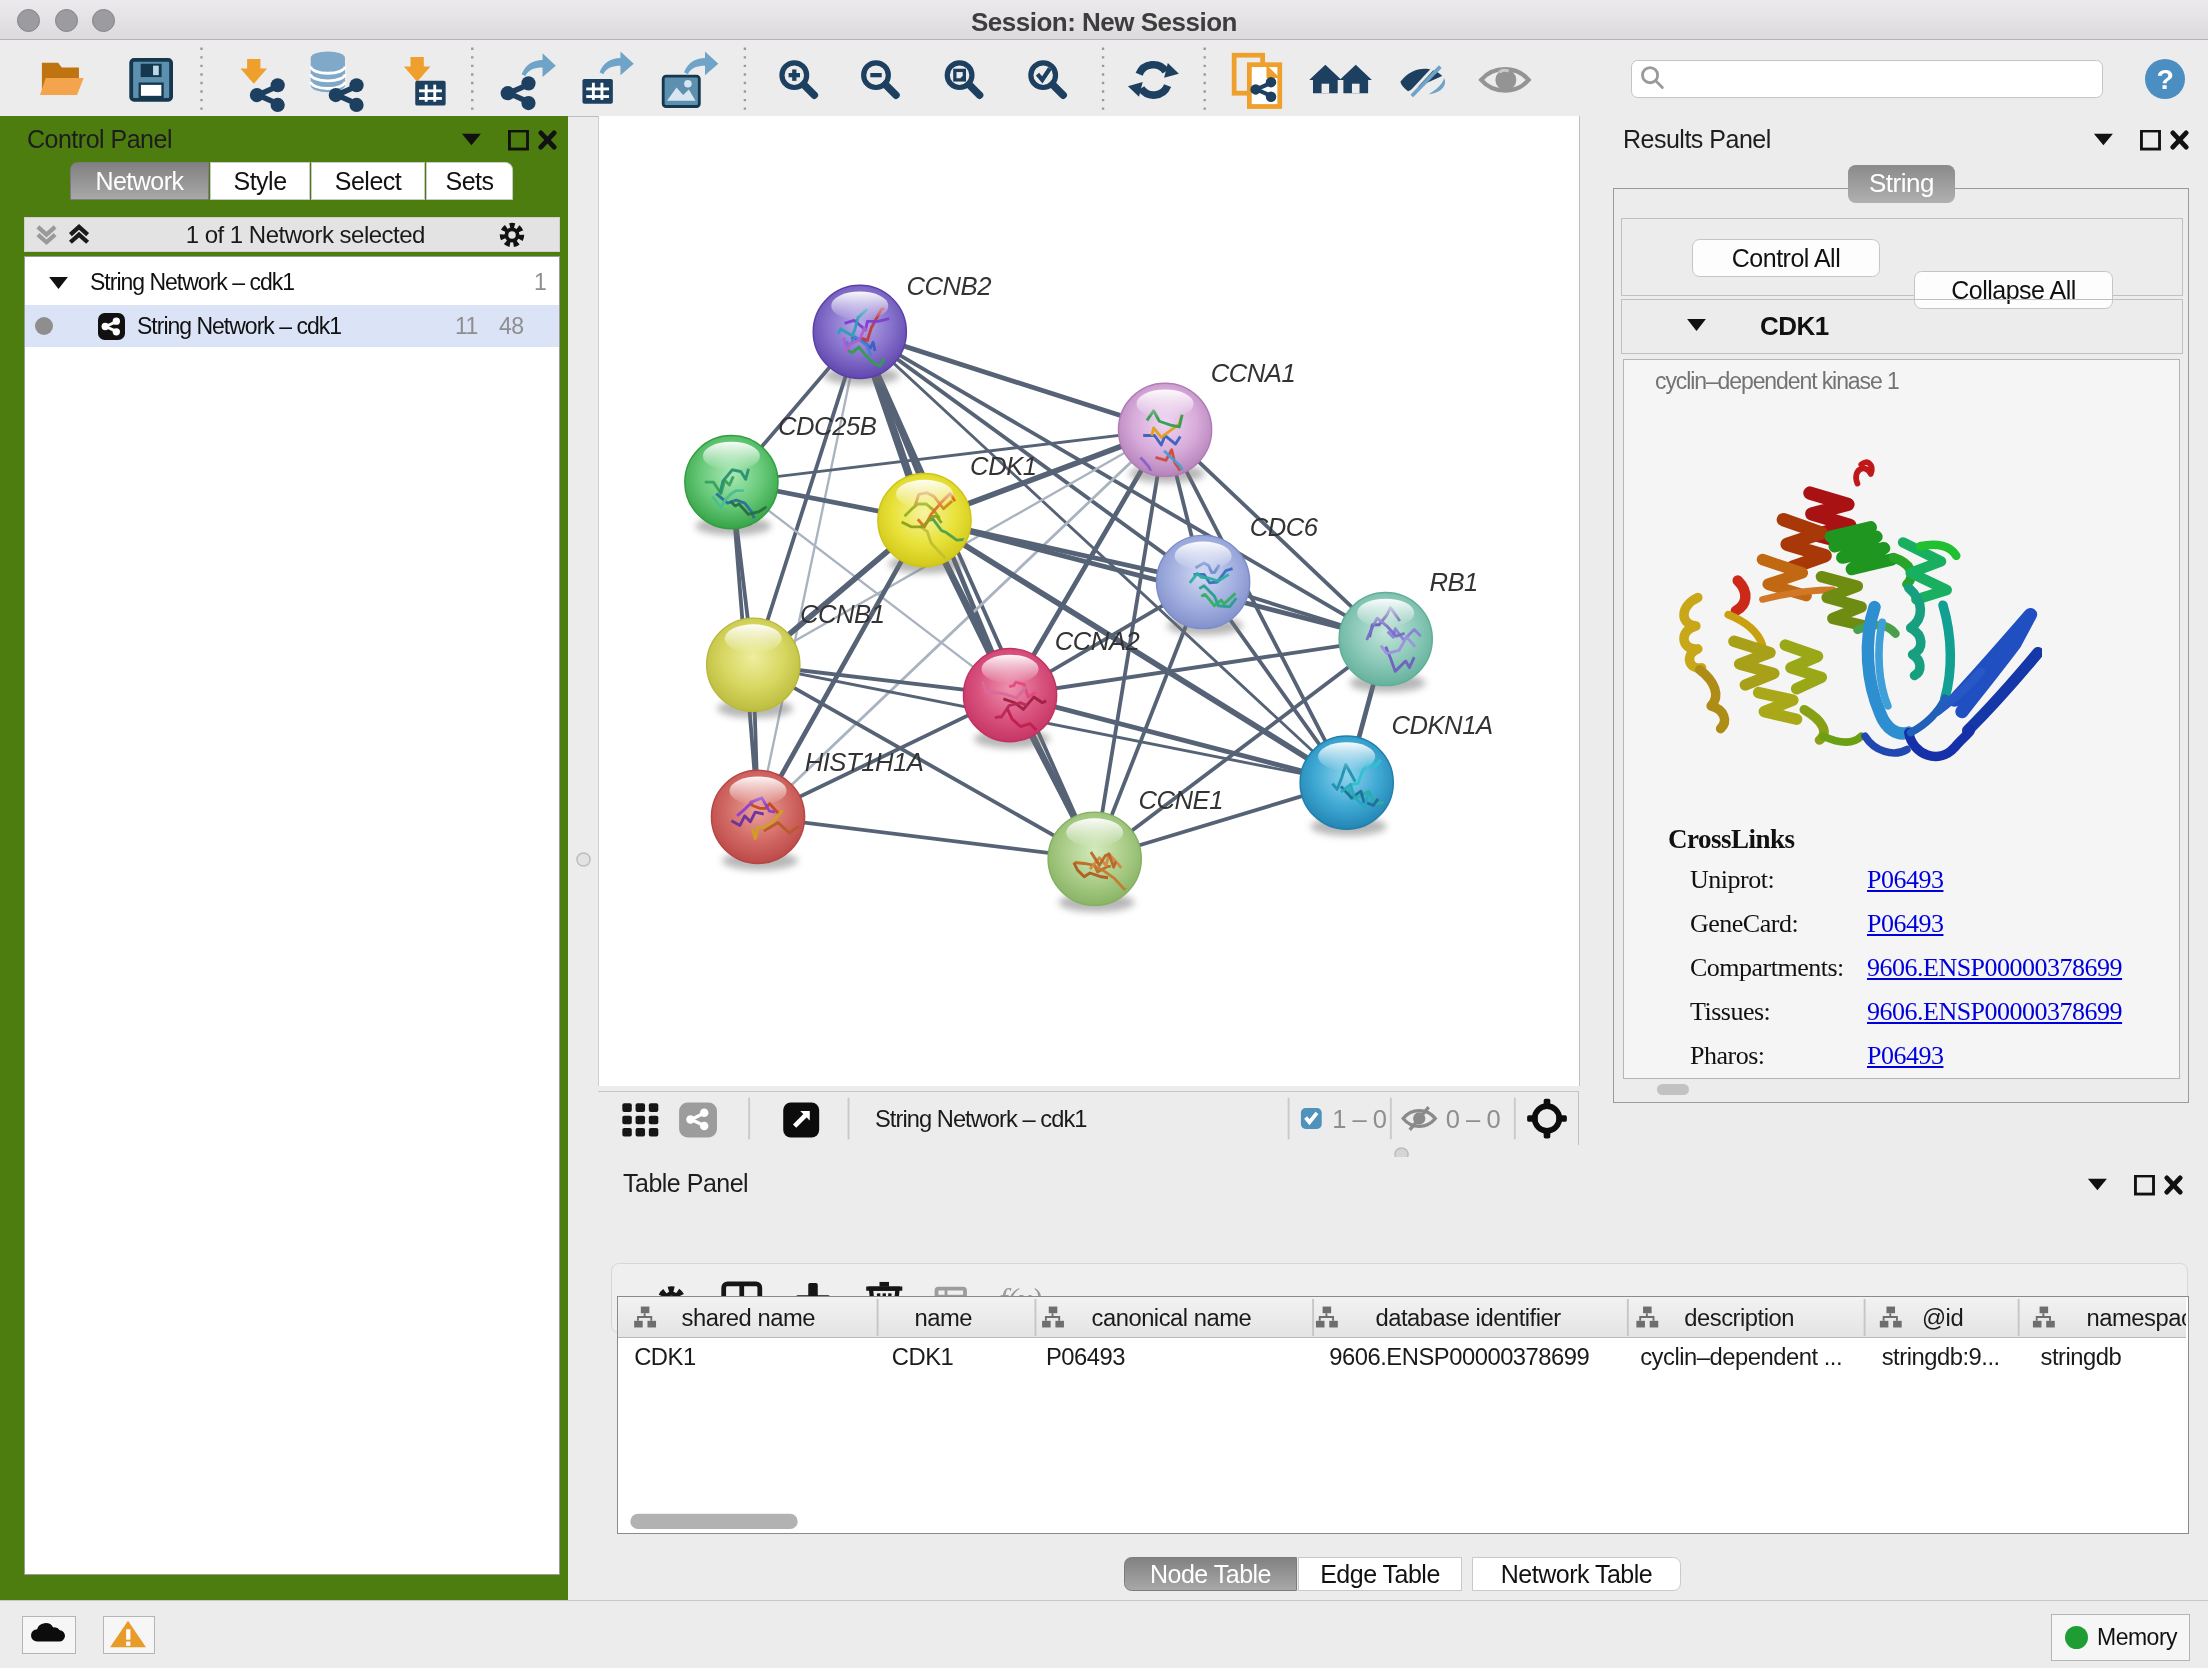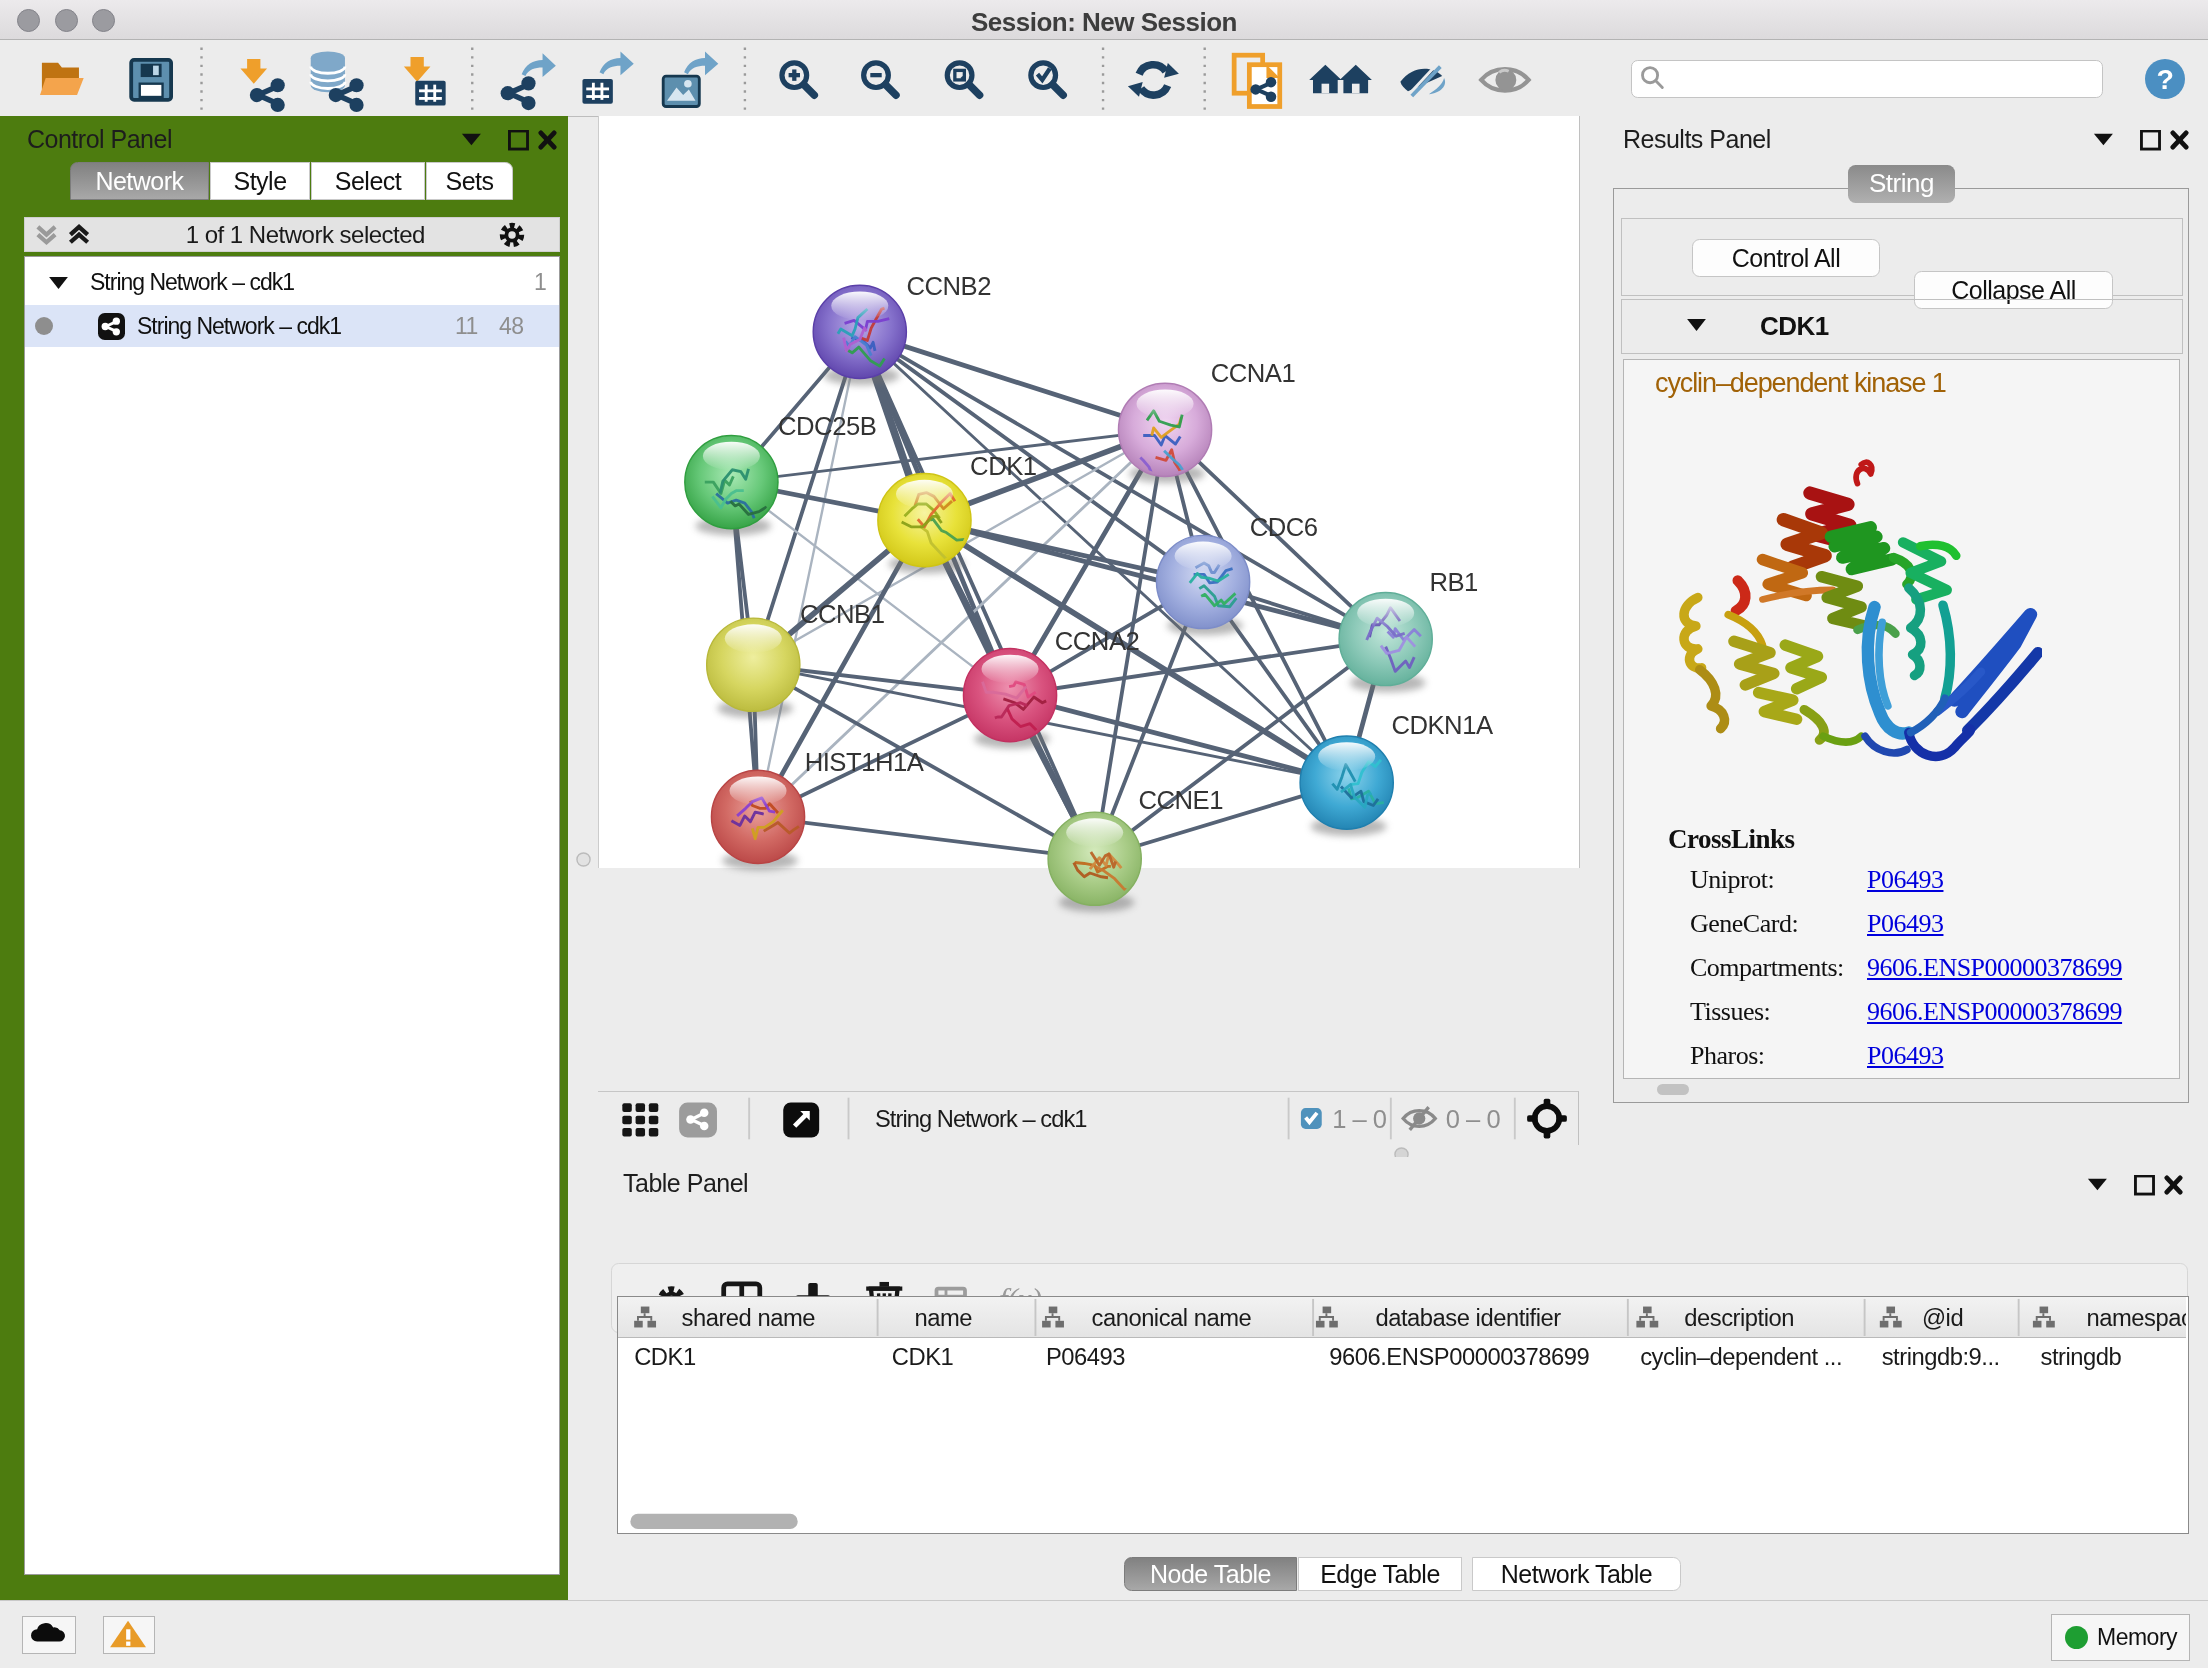--- a/index.html
+++ b/index.html
@@ -14,21 +14,21 @@
 .toolbar{left:0;top:40px;width:2208px;height:76px;background:#ececec;border-bottom:1.9px solid #bdbdbd;}
 .searchbox{left:1631px;top:20px;width:472px;height:38px;background:#fff;
   border:1.9px solid #c4c4c4;border-radius:6.7px;box-sizing:border-box;}
 .helpbtn{left:2145px;top:20px;width:40px;height:40px;border-radius:50%;background:#4b8fc2;
   color:#fff;font-size:28.5px;font-weight:bold;text-align:center;line-height:40px;}
 
 .ctrlpanel{left:0;top:116px;width:568px;height:1484px;background:#4d7c0f;}
 .paneltitle{font-size:25px;color:#1d1d1d;}
 .tab{box-sizing:border-box;height:38px;background:#fff;text-align:center;font-size:25px;color:#111;line-height:36px;border:1px solid #c9c9c9;}
 .tabsel{background:linear-gradient(#818181,#a8a8a8);color:#fff;border:1px solid #7c7c7c;}
-.canvas{left:598px;top:116px;width:982px;height:752px;background:#fff;border-right:1.9px solid #c0c0c0;border-left:1px solid #cccccc;box-sizing:border-box;}
+.canvas{left:598px;top:116px;width:982px;height:970px;background:#fff;border-right:1.9px solid #c0c0c0;border-left:1px solid #cccccc;box-sizing:border-box;font-style:italic;}
 .cfooter{left:598px;top:1091px;width:981px;height:54px;background:#ececec;
   border-top:1px solid #c6c6c6;border-right:1.9px solid #c0c0c0;box-sizing:border-box;}
 .results{left:1580px;top:116px;width:629px;height:1041px;background:#ececec;}
 .tablepanel{left:598px;top:1157px;width:1610px;height:443px;background:#ececec;}
 .statusbar{left:0;top:1600px;width:2208px;height:68px;background:#ececec;border-top:1.9px solid #c9c9c9;box-sizing:border-box;}
 .gray{color:#8e8e8e;}
 a.lnk{color:#0000dd;text-decoration:underline;}
 </style>
 </head>
 <body>
@@ -645,21 +645,21 @@
   <div class="abs" style="left:41px;top:102px;width:562px;height:78px;border:1px solid #c0c0c0;box-sizing:border-box;"></div>
   <div class="abs" style="left:112px;top:123px;width:188px;height:38px;background:#fdfdfd;border:1px solid #c5c5c5;border-radius:7.6px;box-sizing:border-box;text-align:center;font-size:25px;line-height:36px;color:#111;">Control All</div>
   <div class="abs" style="left:334px;top:123px;width:199px;height:38px;background:#fdfdfd;border:1px solid #c5c5c5;border-radius:7.6px;box-sizing:border-box;text-align:center;font-size:25px;line-height:36px;color:#111;margin-top:32px;">Collapse All</div>
   <div class="abs" style="left:41px;top:183px;width:562px;height:55px;border:1px solid #c0c0c0;box-sizing:border-box;">
     <svg class="abs" style="left:64px;top:17px;" width="21" height="15" viewBox="0 0 22 16">
         <path d="M1,2 L21,2 L11,15 Z" fill="#111"></path>
       </svg>
     <div class="abs" style="left:138px;top:11.4px;font-size:26px;font-weight:bold;color:#111;">CDK1</div>
   </div>
   <div class="abs" style="left:43px;top:243px;width:557px;height:720px;background:#f5f5f5;border:1px solid #b5b5b5;box-sizing:border-box;">
-    <div class="abs" style="left:31px;top:7.6px;font-size:27px;letter-spacing:-1.1px;color:#a16207;">cyclin–dependent kinase 1</div>
+    <div class="abs" style="left:31px;top:7.6px;font-size:23px;letter-spacing:-1.1px;color:#737373;">cyclin–dependent kinase 1</div>
     <svg class="abs" style="left:47px;top:95px;" width="371" height="325" viewBox="0 0 390 342">
       <g fill="none" stroke-linecap="round" stroke-linejoin="round">
         <path d="M196,30 C190,16 204,8 210,20 C214,10 206,4 200,10" stroke="#c01818" stroke-width="6"></path>
         <path d="M146,40 L186,52 L148,62 L188,74 L152,84 L190,94" stroke="#a81212" stroke-width="14"></path>
         <path d="M118,68 L158,82 L122,94 L162,106 L128,118" stroke="#a83808" stroke-width="14"></path>
         <path d="M96,110 L138,124 L102,136 L142,148" stroke="#c06812" stroke-width="12"></path>
         <path d="M70,132 C82,144 80,158 68,164" stroke="#cc2918" stroke-width="11"></path>
         <path d="M96,152 C120,146 148,142 170,142" stroke="#d07828" stroke-width="7"></path>
         <path d="M60,168 C80,176 92,188 96,200" stroke="#c8a010" stroke-width="8"></path>
         <path d="M28,150 C10,158 8,178 26,180 C8,184 10,206 28,204 C14,210 18,226 32,224" stroke="#c8a818" stroke-width="10"></path>

